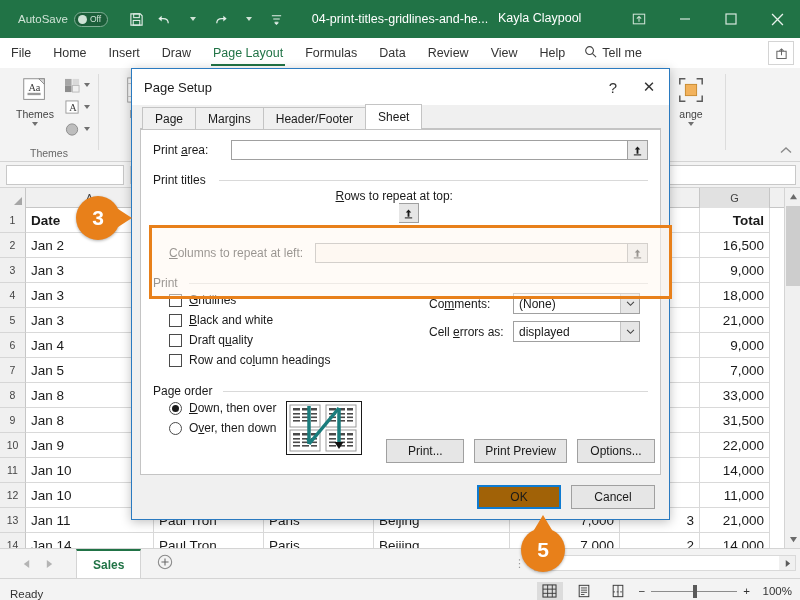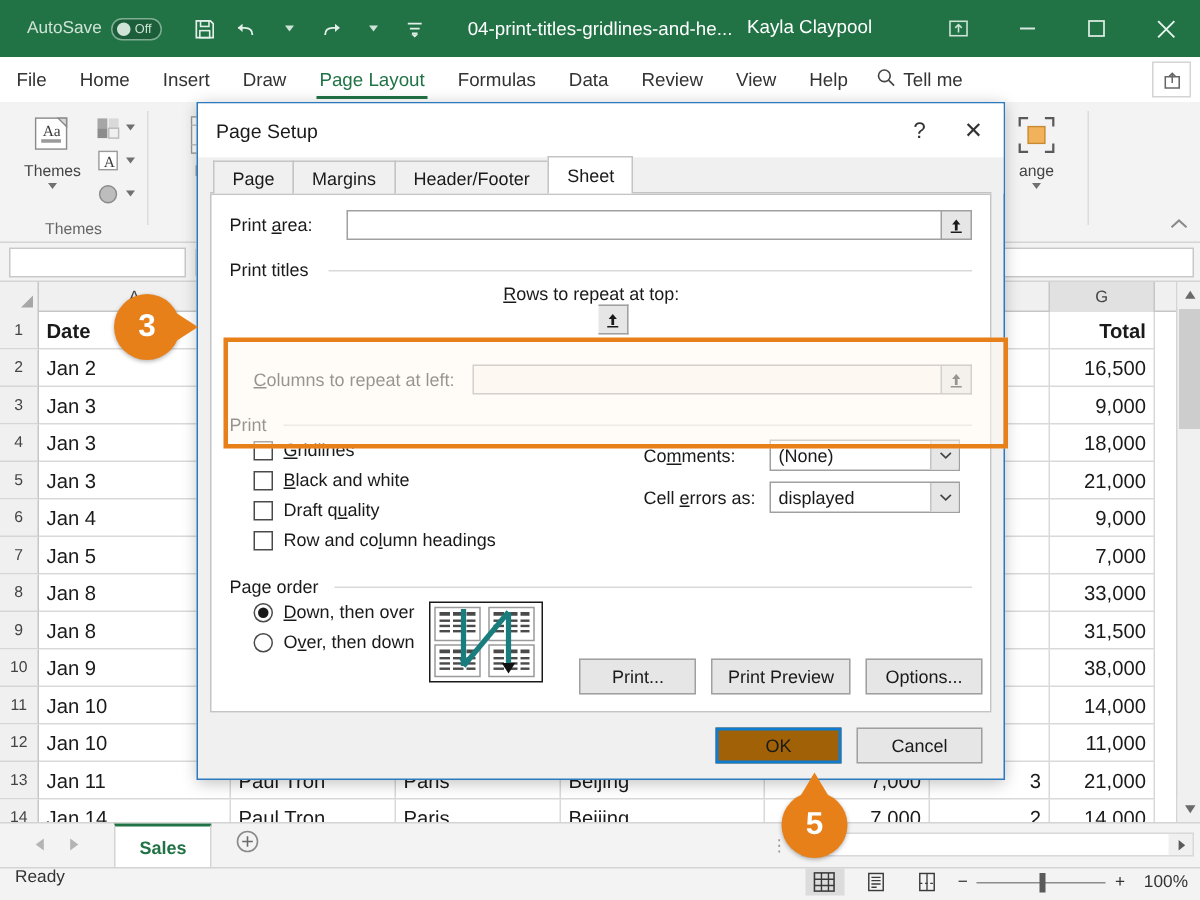--- a/index.html
+++ b/index.html
@@ -174,21 +174,21 @@
   }
   .hs-grip { color: #9a9a9a; font-size: 11px; margin-right: 8px; letter-spacing: 1px; }
   .hscroll { flex: 1; height: 16px; background: #f0f0f0; border: 1px solid #d9d9d9; position: relative; display: flex; }
   .hs-arrow { width: 16px; display: flex; align-items: center; justify-content: center; }
   .hs-thumb { flex: 1; background: #fff; }
 
   
   .statusbar {
     position: absolute; top: 578px; left: 0; width: 800px; height: 22px;
     background: #f3f3f3; border-top: 1px solid #d4d4d4;
-    display: flex; align-items: flex-start; font-size: 11.5px; color: #333;
+    display: flex; align-items: flex-end; font-size: 11.5px; color: #333;
   }
   .st-ready { margin-left: 10px; }
   .st-right { position: absolute; right: 8px; display: flex; align-items: center; gap: 8px; }
   .view-btn { width: 26px; height: 18px; display: flex; align-items: center; justify-content: center; }
   .view-btn.active { background: #dcdcdc; }
   .zoom-slider { display: flex; align-items: center; gap: 6px; }
   .zs-track { width: 86px; height: 1px; background: #8c8c8c; position: relative; }
   .zs-thumb { position: absolute; left: 42px; top: -6px; width: 4px; height: 13px; background: #5a5a5a; }
   .zs-val { width: 34px; text-align: right; }
 
@@ -627,21 +627,21 @@
         <div class="cell num" style="width:80px"></div>
         <div class="cell num" style="width:70px">31,500</div>
       </div>
       <div class="grow">
         <div class="cell" style="width:128px">Jan 9</div>
         <div class="cell" style="width:110px"></div>
         <div class="cell" style="width:110px"></div>
         <div class="cell" style="width:136px"></div>
         <div class="cell num" style="width:110px"></div>
         <div class="cell num" style="width:80px"></div>
-        <div class="cell num" style="width:70px">38,000</div>
+        <div class="cell num" style="width:70px">22,000</div>
       </div>
       <div class="grow">
         <div class="cell" style="width:128px">Jan 10</div>
         <div class="cell" style="width:110px"></div>
         <div class="cell" style="width:110px"></div>
         <div class="cell" style="width:136px"></div>
         <div class="cell num" style="width:110px"></div>
         <div class="cell num" style="width:80px"></div>
         <div class="cell num" style="width:70px">14,000</div>
       </div>

